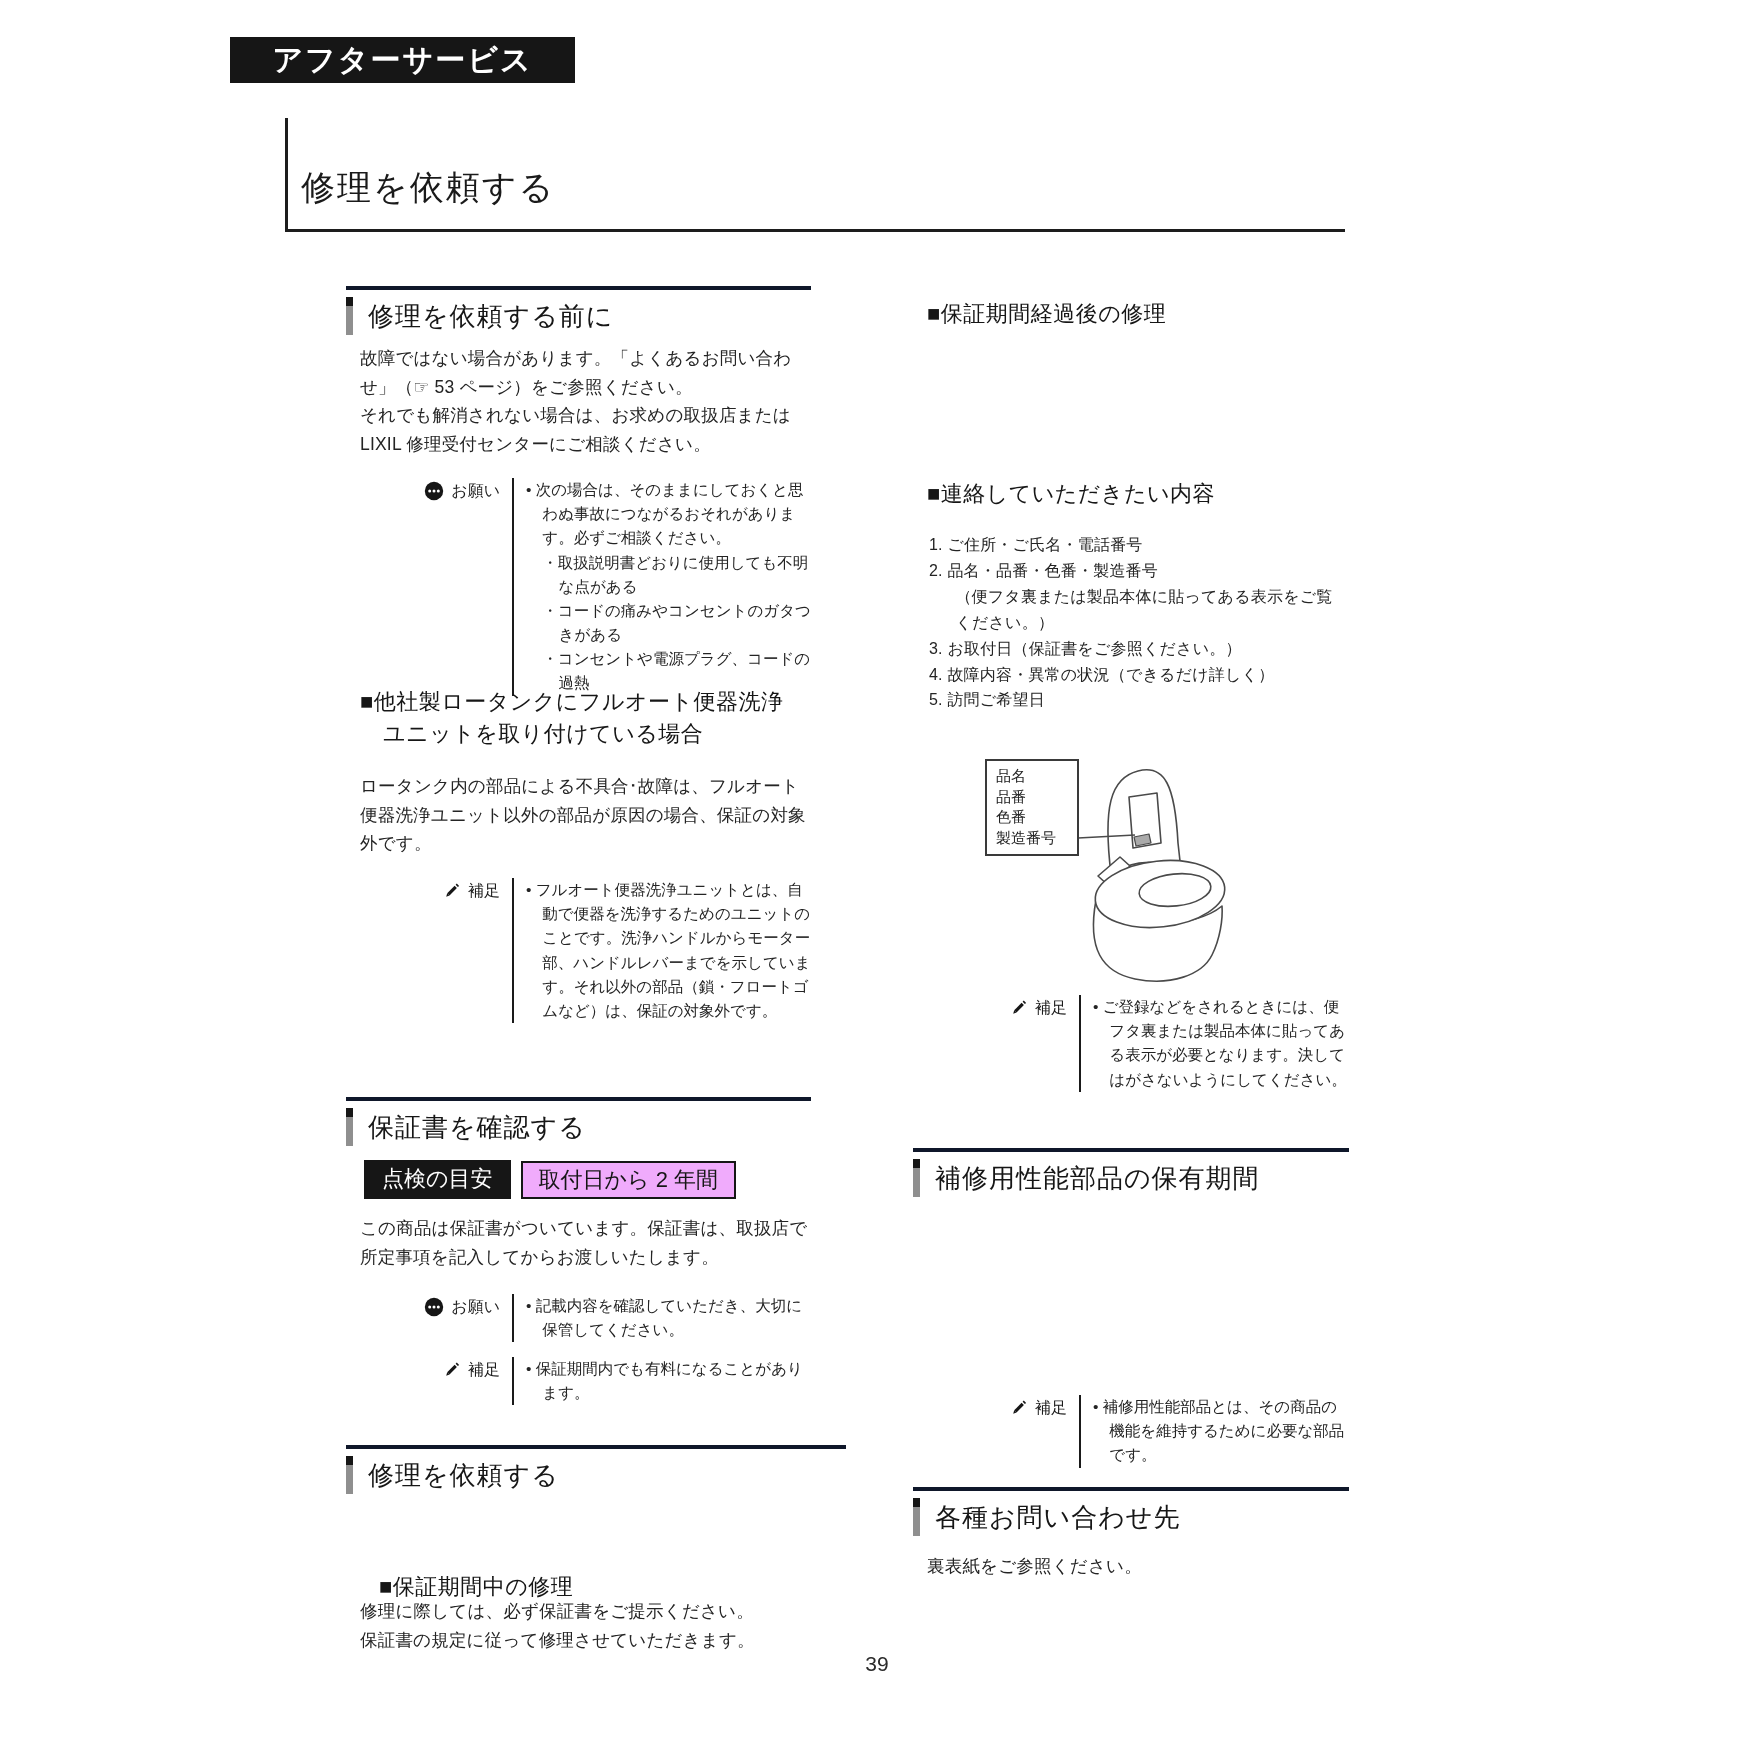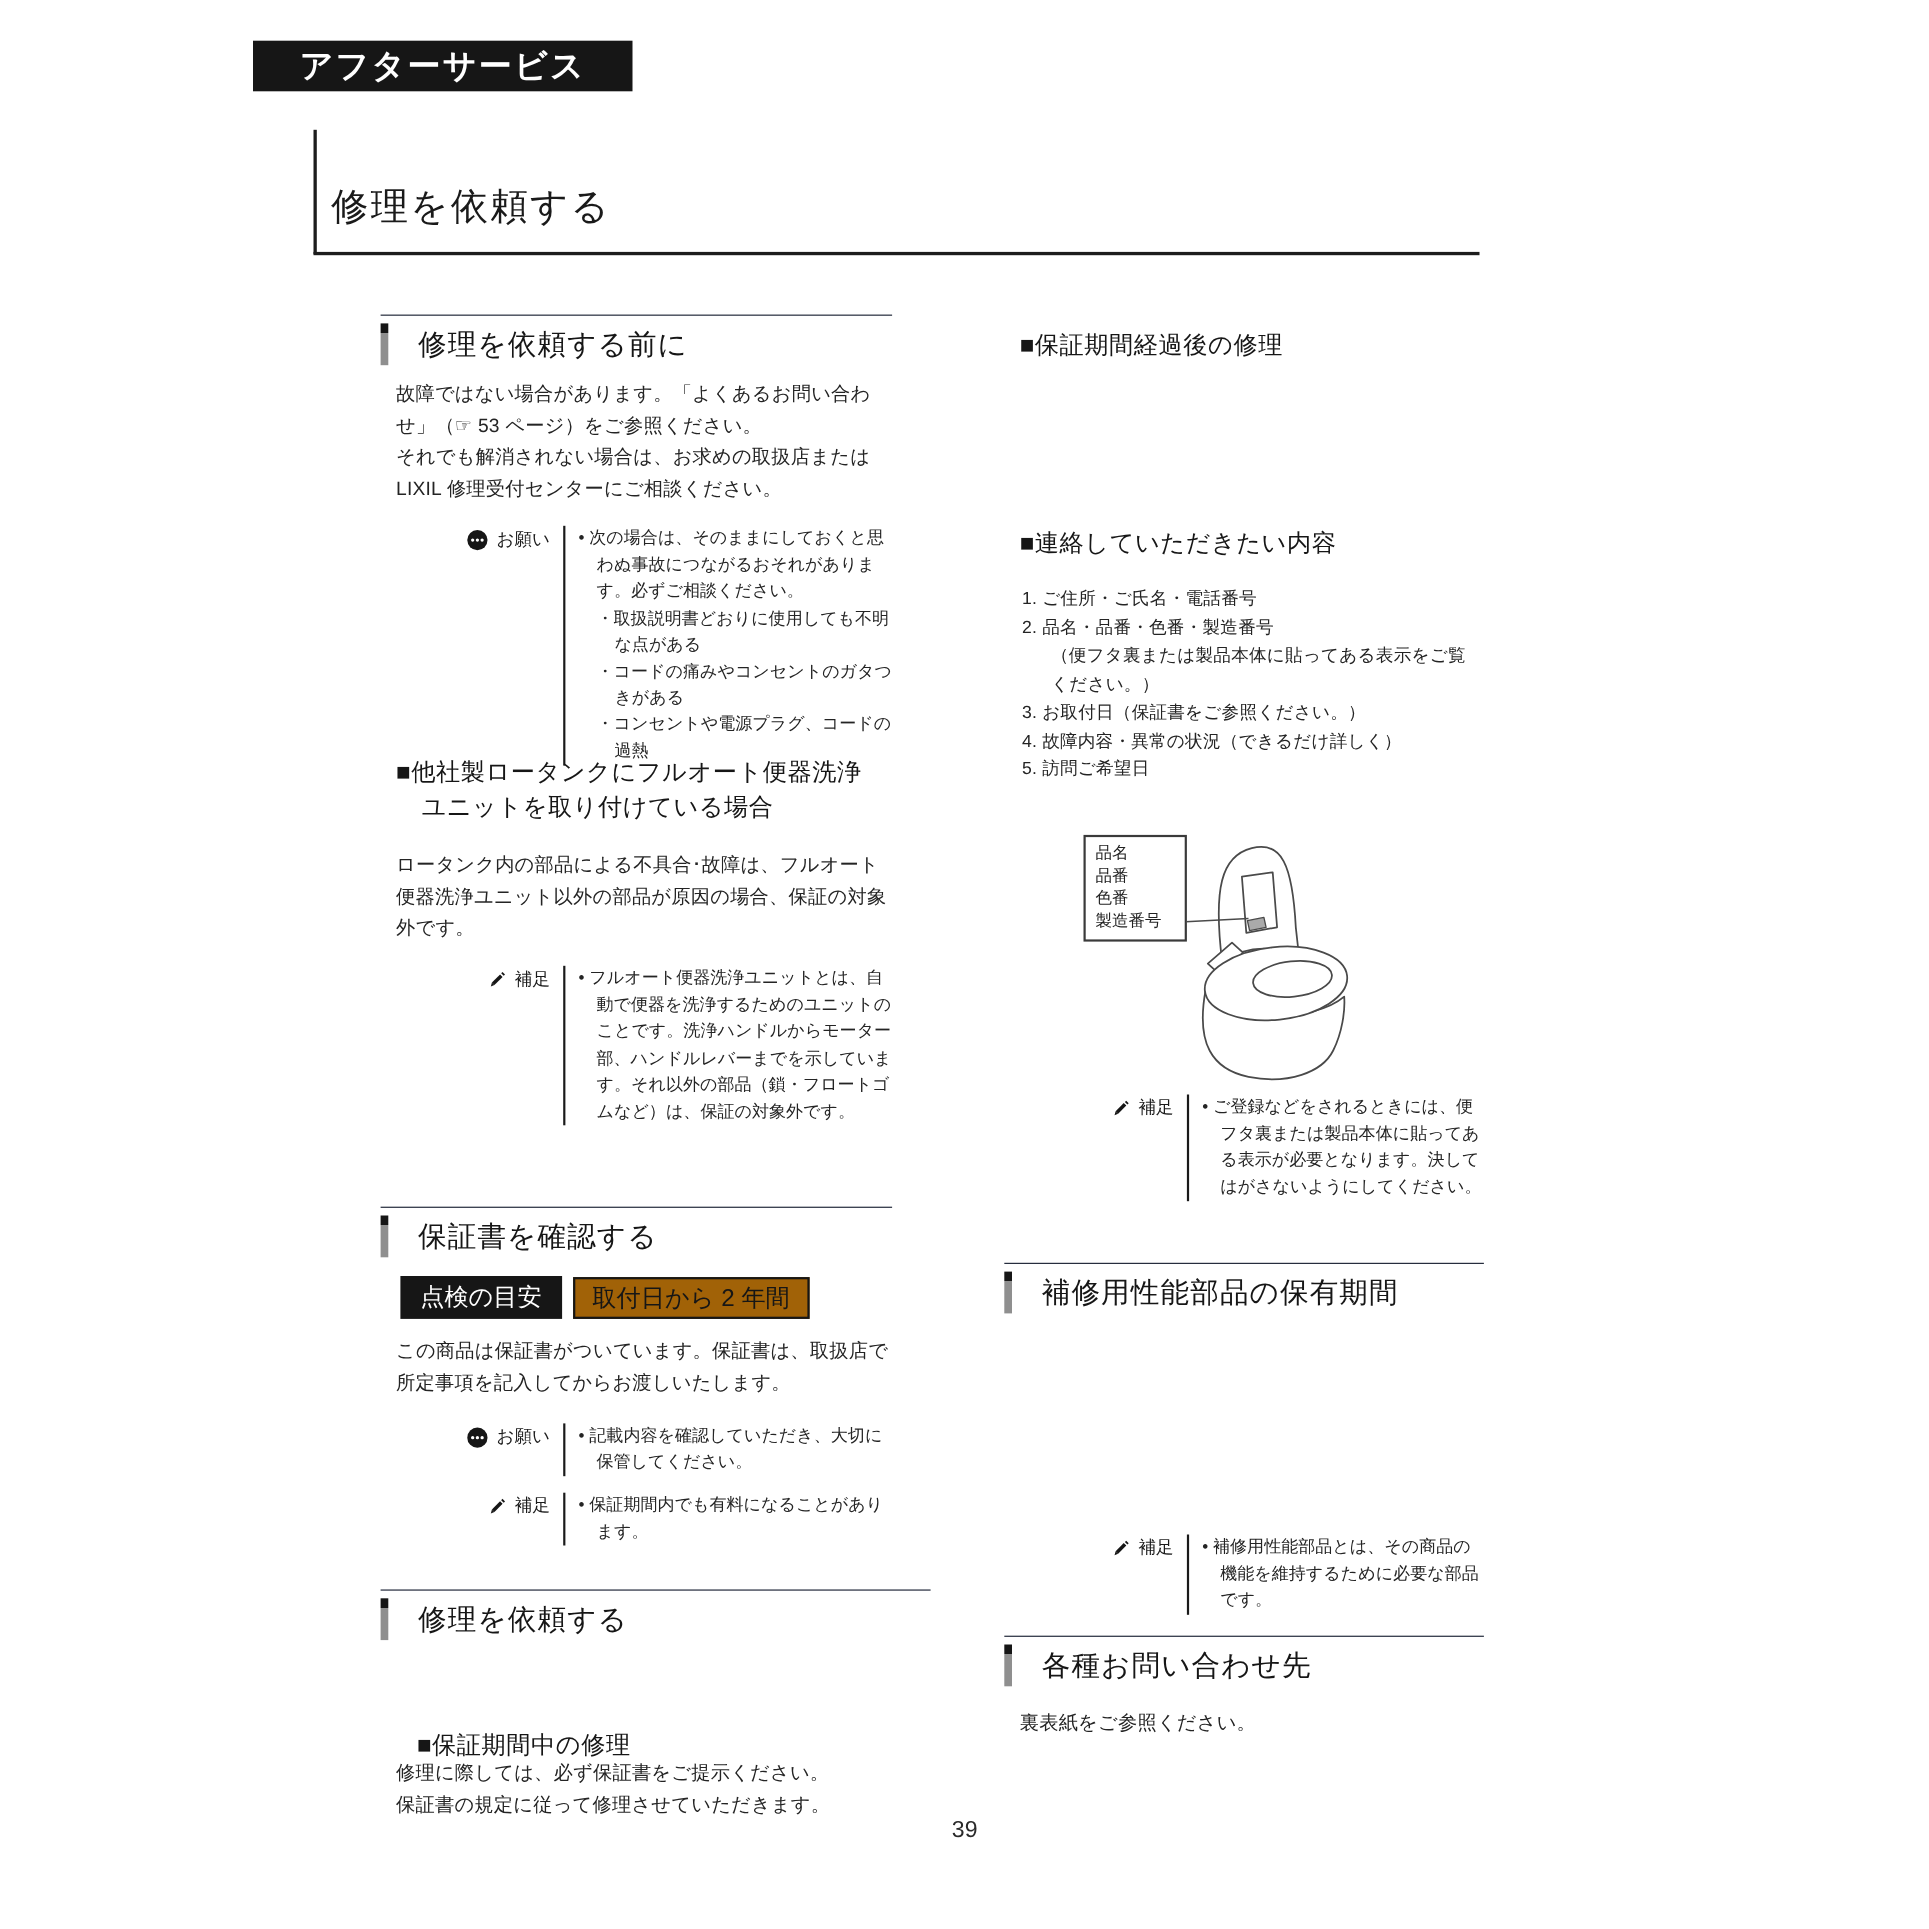--- a/index.html
+++ b/index.html
@@ -13,40 +13,40 @@
   .banner{
     left:230px;top:37px;width:345px;height:46px;background:#161616;color:#fff;
     display:flex;align-items:center;justify-content:center;
     font-size:30px;font-weight:bold;letter-spacing:2px;
   }
   
   .title-bar{left:285px;top:118px;width:3px;height:113px;background:#1d1d1d;}
   .main-title{left:301px;top:165px;font-size:34px;letter-spacing:2px;color:#1a1a1a;}
   .title-rule{left:285px;top:229px;width:1060px;height:3px;background:#1d1d1d;}
   
-  .sechead{border-top:1px solid #0f172a;padding-top:7px;display:flex;gap:27px;text-align:right;}
+  .sechead{border-top:4px solid #0f172a;padding-top:7px;display:flex;gap:15px;text-align:right;}
   .secbar{width:7px;height:38px;background:linear-gradient(#161616 0 9px,#8f8f8f 9px 100%);flex:0 0 7px;}
   .sectitle{font-size:26px;font-weight:500;color:#161616;padding-top:2px;letter-spacing:1px;white-space:pre-line;}
   
   .subhead{font-size:22px;font-weight:500;color:#161616;line-height:1.45;
     white-space:pre-line;padding-left:1.05em;text-indent:-1.05em;letter-spacing:0.5px;}
   
   .body{font-size:17.5px;line-height:1.64;color:#242424;white-space:pre-line;letter-spacing:0.2px;}
   
   .note{display:flex;font-size:15.5px;line-height:1.56;color:#242424;}
   .note-label{flex:0 0 140px;display:flex;justify-content:flex-end;align-items:flex-start;
     gap:7px;padding-right:12px;font-size:16px;padding-top:1px;color:#1b1b1b;}
   .note-body{border-left:2.5px solid #1a1a1a;padding-left:12px;flex:1;}
   .n-main{padding-left:1.05em;text-indent:-1.05em;white-space:pre-line;}
   .n-sub{padding-left:2.1em;text-indent:-1.05em;white-space:pre-line;}
   .nicon{display:inline-flex;margin-top:2px;}
   
   .badges{display:flex;align-items:center;font-size:22px;}
   .bdark{background:#161616;color:#fff;padding:4px 18px 5px;display:flex;align-items:center;}
-  .blight{border:2.5px solid #161616;color:#161616;padding:2px 16px;margin-left:10px;background:#a16207;
+  .blight{border:2.5px solid #161616;color:#161616;padding:2px 16px;margin-left:10px;background:#f0abfc;
     display:flex;align-items:center;}
   
   .list{font-size:16px;line-height:1.62;color:#242424;}
   .li{padding-left:1.65em;text-indent:-1.65em;white-space:pre-line;letter-spacing:0.2px;}
   
   .illus{left:985px;top:753px;width:270px;height:232px;}
   .illus svg{position:absolute;left:0;top:0;}
   .illabel{position:absolute;left:0;top:6px;width:94px;border:2px solid #3a3a3a;background:#fff;
     padding:5px 9px;font-size:15px;line-height:1.38;white-space:pre-line;color:#222;box-sizing:border-box;}
   .pagenum{left:0;top:1652px;width:1754px;text-align:center;font-size:21px;color:#2a2a2a;}

